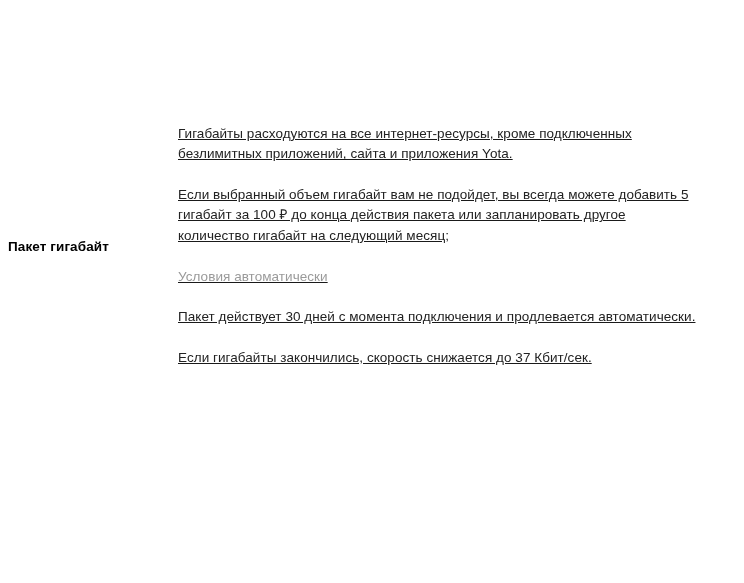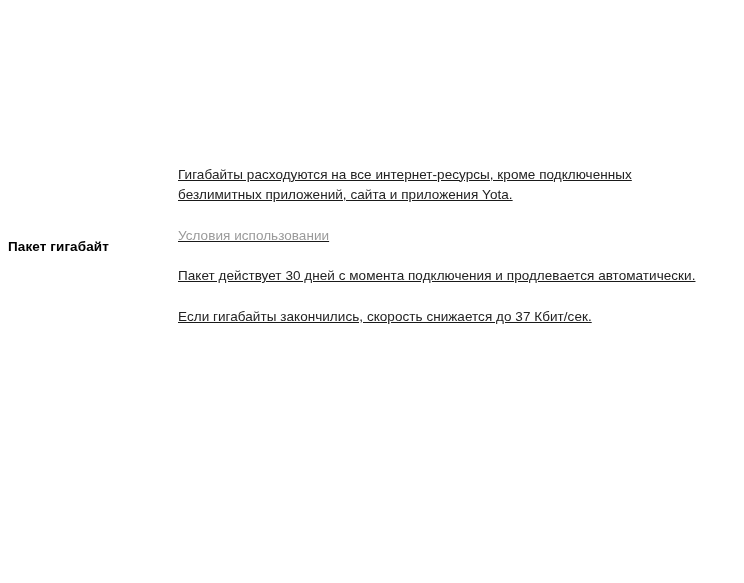--- a/index.html
+++ b/index.html
@@ -60,18 +60,19 @@
 </style>
 </head>
 <body>
 
 <div class="page">
 
   <div class="term-title">Пакет гигабайт</div>
 
   <div class="term-body">
     <p class="para">Гигабайты расходуются на все интернет-ресурсы, кроме подключенных безлимитных приложений, сайта и приложения Yota.</p>
-    <p class="subheading">Условия использовании</p>
+    <p class="para">Если выбранный объем гигабайт вам не подойдет, вы всегда можете добавить 5 гигабайт за 100 ₽ до конца действия пакета или запланировать другое количество гигабайт на следующий месяц;</p>
+    <p class="subheading">Условия автоматически</p>
     <p class="para">Пакет действует 30 дней с момента подключения и продлевается автоматически.</p>
     <p class="para">Если гигабайты закончились, скорость снижается до 37 Кбит/сек.</p>
   </div>
 
 </div>
 
 </body></html>

